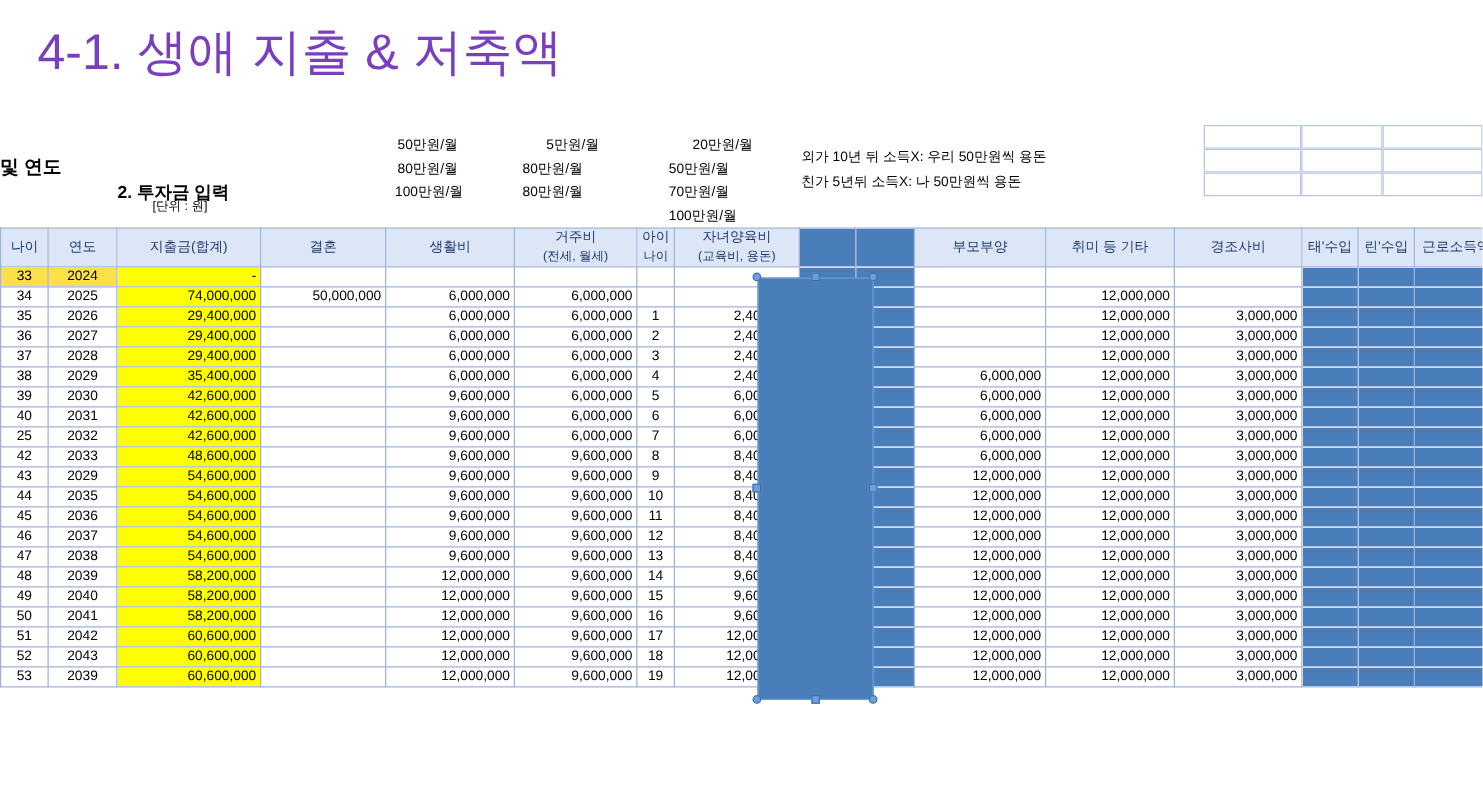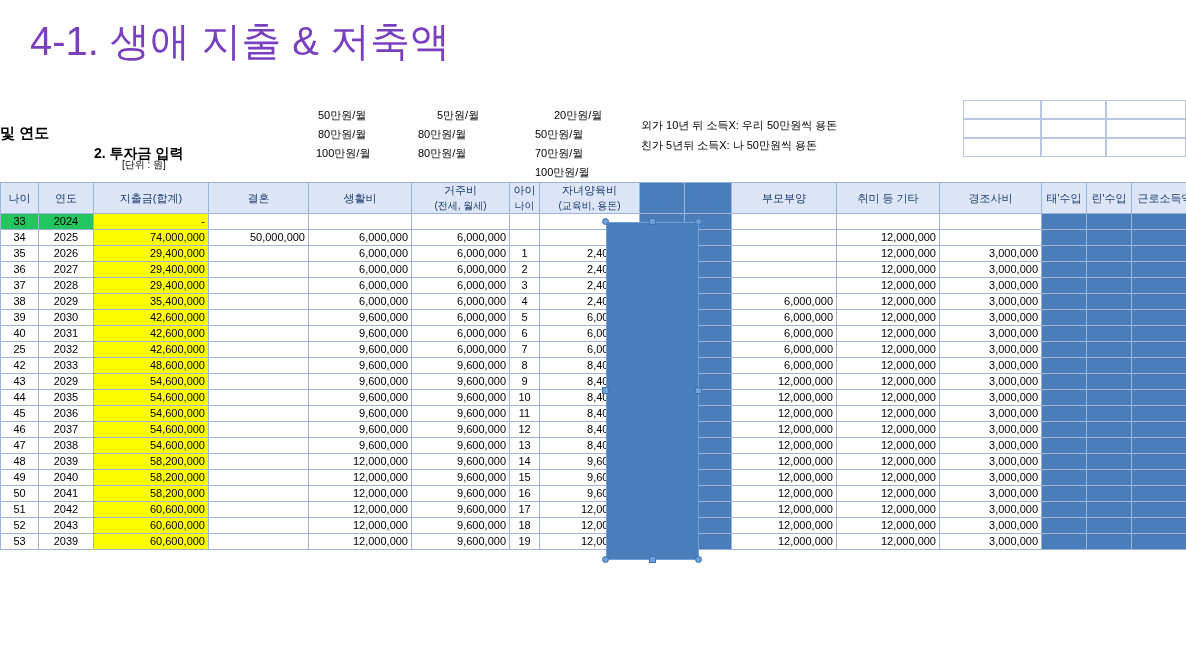--- a/index.html
+++ b/index.html
@@ -105,21 +105,21 @@
     font-weight: normal;
   }
   thead th .sub {
     display: block;
     font-size: 10px;
   }
   td.num { text-align: right; }
   td.ctr { text-align: center; }
   td.age { text-align: center; }
   td.year { text-align: center; }
-  tr.r0 td.age, tr.r0 td.year { background: #22c55e; }
+  tr.r0 td.age, tr.r0 td.year { background: #fde047; }
   td.yellow { background: #ffff00; text-align: right; }
   td.blue-col { background: #4a7ebb; }
   th.blue-col { background: #4a7ebb; color: #4a7ebb; border-color: #4a7ebb; }
 
   
 
   
   .sel-box {
     position: absolute;
     border: 1px solid #6f9fd8;

